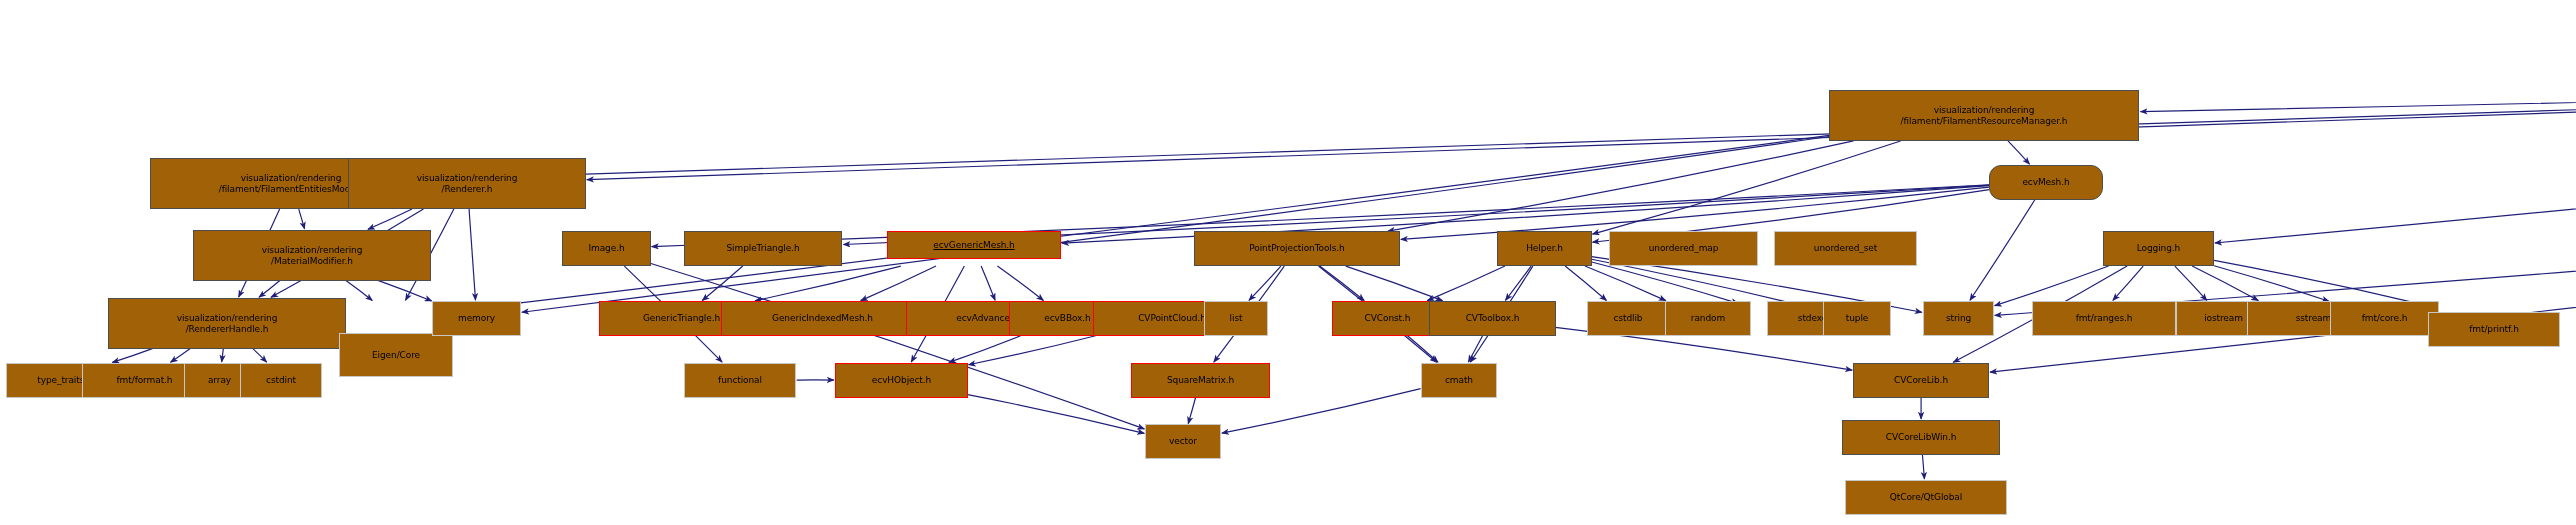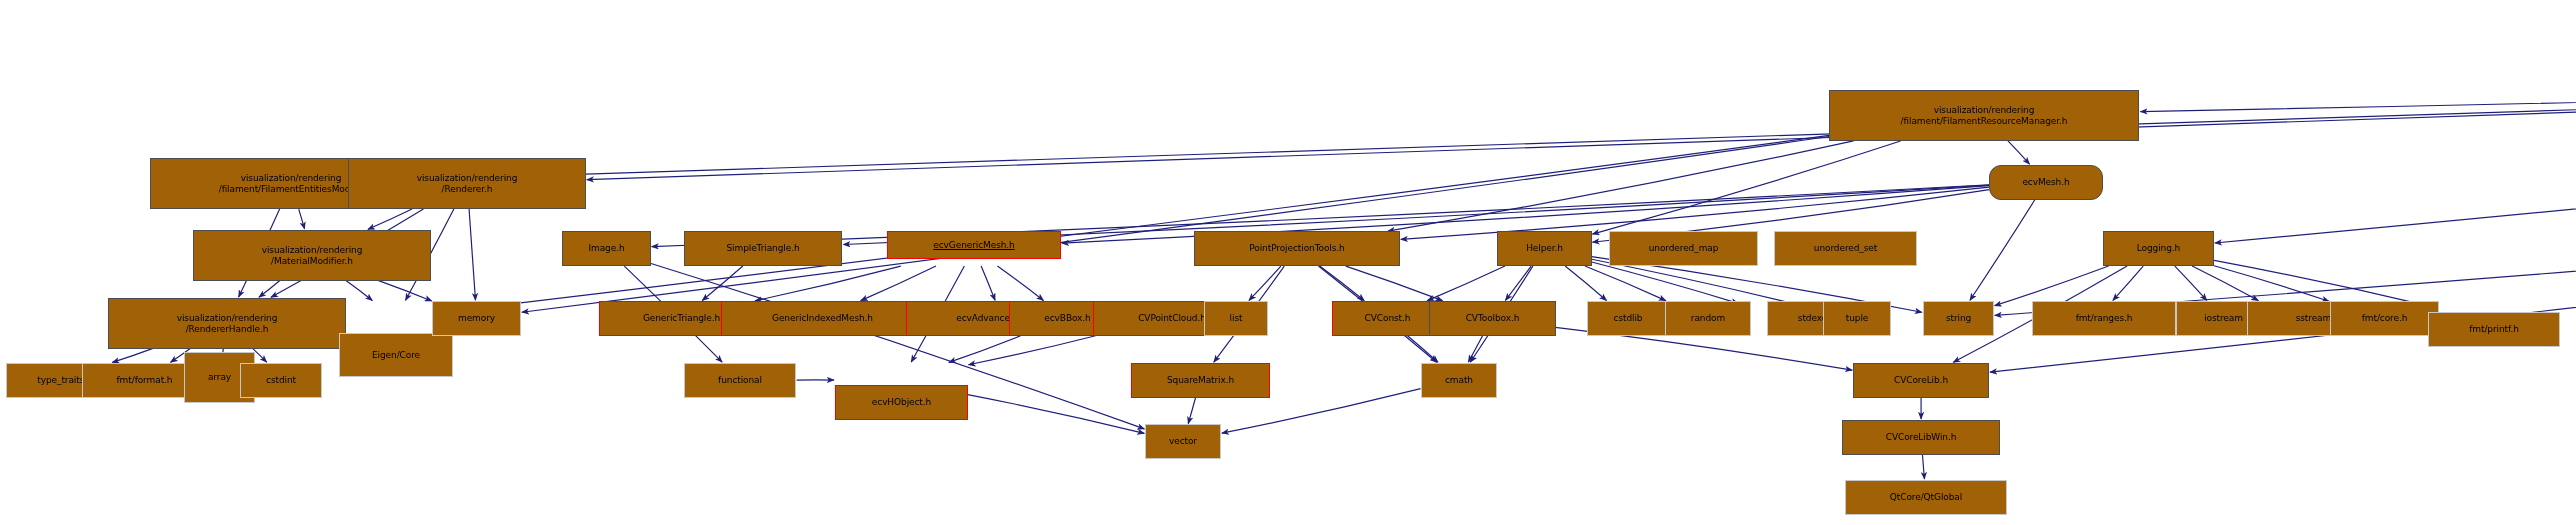--- a/index.html
+++ b/index.html
@@ -163,24 +163,24 @@
       <div class="node light" style="left: 1739px; top: 301px; width: 105px; height: 35px; margin-left: 28px;">stdexcept</div>
       <div class="node light" style="left: 1823px; top: 301px; width: 68px; height: 35px;">tuple</div>
       <div class="node light" style="left: 1923px; top: 301px; width: 71px; height: 35px;">string</div>
       <div class="node light" style="left: 2032px; top: 301px; width: 144px; height: 35px;">fmt/ranges.h</div>
       <div class="node light" style="left: 2176px; top: 301px; width: 95px; height: 35px;">iostream</div>
       <div class="node light" style="left: 2247px; top: 301px; width: 90px; height: 35px; padding-left: 46px;">sstream</div>
       <div class="node light" style="left: 2330px; top: 301px; width: 109px; height: 35px;">fmt/core.h</div>
       <div class="node light" style="left: 2428px; top: 312px; width: 132px; height: 35px;">fmt/printf.h</div>
       <div class="node light" style="left: 6.3px; top: 363px; width: 109px; height: 35px;">type_traits</div>
       <div class="node light" style="left: 82px; top: 363px; width: 125px; height: 35px;">fmt/format.h</div>
-      <div class="node light" style="left: 184px; top: 352px; width: 71px; height: 51px;">array</div>
+      <div class="node light" style="left: 184px; top: 363px; width: 71px; height: 35px;">array</div>
       <div class="node light" style="left: 240px; top: 363px; width: 82px; height: 35px;">cstdint</div>
       <div class="node light" style="left: 684px; top: 363px; width: 112px; height: 35px;">functional</div>
-      <div class="node red" style="left: 835px; top: 385px; width: 133px; height: 35px;">ecvHObject.h</div>
+      <div class="node red" style="left: 835px; top: 363px; width: 133px; height: 35px;">ecvHObject.h</div>
       <div class="node red" style="left: 1131px; top: 363px; width: 139px; height: 35px;">SquareMatrix.h</div>
       <div class="node light" style="left: 1421px; top: 363px; width: 76px; height: 35px;">cmath</div>
       <div class="node dark" style="left: 1853px; top: 363px; width: 136px; height: 35px;">CVCoreLib.h</div>
       <div class="node light" style="left: 1145px; top: 424px; width: 76px; height: 35px;">vector</div>
       <div class="node dark" style="left: 1842px; top: 420px; width: 158px; height: 35px;">CVCoreLibWin.h</div>
       <div class="node light" style="left: 1845px; top: 480px; width: 162px; height: 35px;">QtCore/QtGlobal</div>
     </div>
 </div>
 
 

